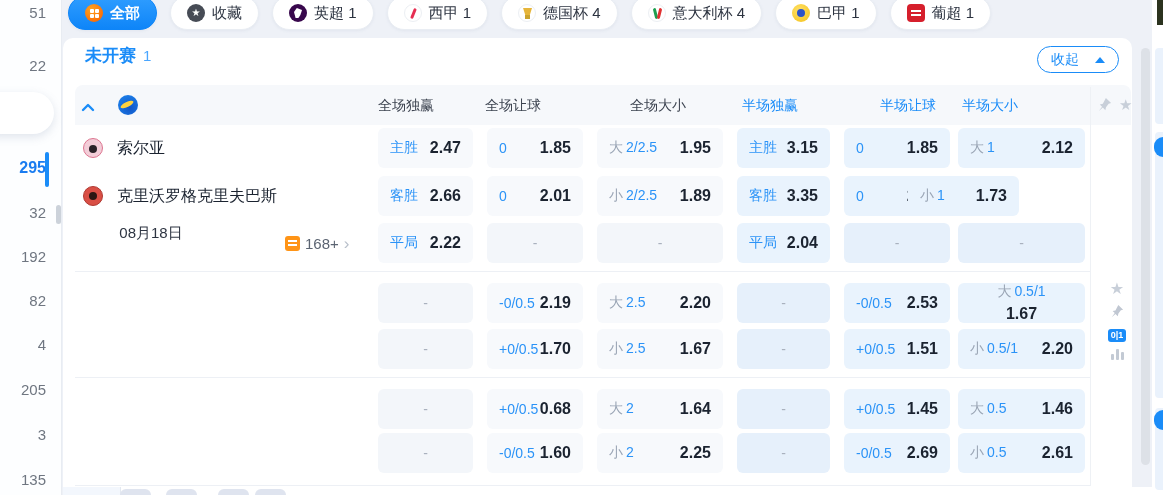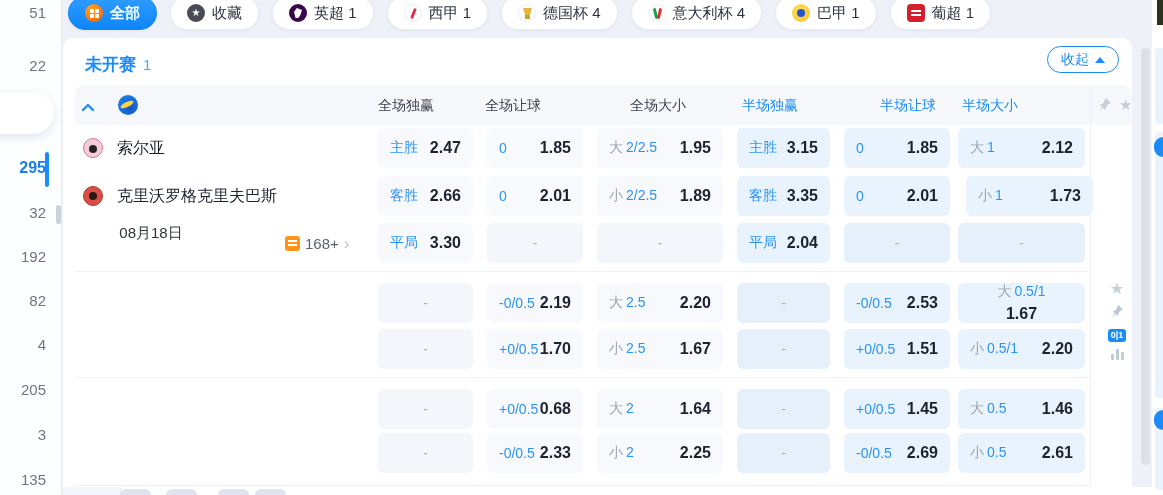--- a/index.html
+++ b/index.html
@@ -32,23 +32,23 @@
   .ic-coppa { background:#fff; border:1px solid #eceff3; }
   .ic-coppa::before { content:""; position:absolute; left:5px; top:3px; width:3px; height:11px; background:#1d9e4f; border-radius:2px; transform:rotate(-14deg); }
   .ic-coppa::after { content:""; position:absolute; left:9px; top:3px; width:3px; height:11px; background:#e03131; border-radius:2px; transform:rotate(14deg); }
   .ic-bra { background:radial-gradient(circle at 40% 35%,#ffe066,#f4c21a); }
   .ic-bra::after { content:""; position:absolute; left:5px; top:5px; width:8px; height:8px; border-radius:50%; background:#2c53c9; }
   .ic-por { border-radius:4px; background:#d61f2c; }
   .ic-por::after { content:""; position:absolute; left:4px; top:6px; width:10px; height:2px; background:#fff; box-shadow:0 4px 0 #fff; }
 
   
   .panel { position:absolute; left:63px; top:38px; width:1069px; height:449px; background:#fff; border-radius:10px 10px 0 0; }
-  .status { position:absolute; left:22px; top:15px; font-size:17px; font-weight:bold; color:#1a8cf8; }
+  .status { position:absolute; left:22px; top:6px; font-size:17px; font-weight:bold; color:#1a8cf8; }
   .status .cnt { margin-left:7px; font-weight:normal; font-size:15px; color:#4aa6ff; }
-  .collapse-btn { position:absolute; right:13px; top:8px; height:27px; display:flex; align-items:center; gap:6px; padding:0 13px; border:1px solid #1a8cf8; border-radius:14px; background:#fff; color:#1a8cf8; font-size:14px; cursor:pointer; }
+  .collapse-btn { position:absolute; right:13px; top:8px; height:27px; display:flex; align-items:center; gap:16px; padding:0 13px; border:1px solid #1a8cf8; border-radius:14px; background:#fff; color:#1a8cf8; font-size:14px; cursor:pointer; }
   .tri-up { width:0; height:0; border-left:5px solid transparent; border-right:5px solid transparent; border-bottom:6px solid #1a8cf8; }
 
   .league-head { position:absolute; left:12px; top:47px; width:1056px; height:40px; background:#f6f8fb; border-radius:8px 8px 0 0; }
   .chev-up { position:absolute; left:6px; top:13px; cursor:pointer; }
   .league-logo { position:absolute; left:43px; top:10px; width:20px; height:20px; border-radius:50%; background:radial-gradient(circle at 60% 65%,#1256c8,#1e88f0); overflow:hidden; }
   .league-logo::after { content:""; position:absolute; left:2px; top:7px; width:14px; height:5px; background:#ffd23e; border-radius:50%; transform:rotate(-25deg); }
   .league-name { position:absolute; left:75px; top:11px; font-size:16px; font-weight:bold; color:#171c26; }
   .colh { position:absolute; top:12px; transform:translateX(-50%); font-size:14px; color:#3c4350; }
   .colh.half { color:#1a8cf8; }
   .head-pin { position:absolute; left:1022px; top:12px; cursor:pointer; }
@@ -238,27 +238,27 @@
         <span class="odds">1.89</span>
       </div>
       <div class="cell half" style="left: 674px; top: 138px; width: 93px;">
         <span class="lbl">客胜</span>
         <span class="odds">3.35</span>
       </div>
       <div class="cell half" style="left: 781px; top: 138px; width: 106px;">
         <span class="lbl">0</span>
         <span class="odds">2.01</span>
       </div>
-      <div class="cell half" style="left: 903px; top: 138px; width: 127px;">
+      <div class="cell half" style="left: 845px; top: 138px; width: 111px;">
         <span class="lbl"><span class="pre">小</span>1</span>
         <span class="odds">1.73</span>
       </div>
       <div class="cell full" style="left: 315px; top: 185px; width: 95px;">
         <span class="lbl">平局</span>
-        <span class="odds">3.30</span>
+        <span class="odds">2.22</span>
       </div>
       <div class="cell full empty" style="left: 424px; top: 185px; width: 96px;">
         <span class="dash">-</span>
       </div>
       <div class="cell full empty" style="left: 534px; top: 185px; width: 126px;">
         <span class="dash">-</span>
       </div>
       <div class="cell half" style="left: 674px; top: 185px; width: 93px;">
         <span class="lbl">平局</span>
         <span class="odds">2.04</span>
@@ -333,21 +333,21 @@
       </div>
       <div class="cell half" style="left: 895px; top: 351px; width: 127px;">
         <span class="lbl"><span class="pre">大</span>0.5</span>
         <span class="odds">1.46</span>
       </div>
       <div class="cell full empty" style="left: 315px; top: 395px; width: 95px;">
         <span class="dash">-</span>
       </div>
       <div class="cell full" style="left: 424px; top: 395px; width: 96px;">
         <span class="lbl">-0/0.5</span>
-        <span class="odds">2.33</span>
+        <span class="odds">1.60</span>
       </div>
       <div class="cell full" style="left: 534px; top: 395px; width: 126px;">
         <span class="lbl"><span class="pre">小</span>2</span>
         <span class="odds">2.25</span>
       </div>
       <div class="cell half empty" style="left: 674px; top: 395px; width: 93px;">
         <span class="dash">-</span>
       </div>
       <div class="cell half" style="left: 781px; top: 395px; width: 106px;">
         <span class="lbl">-0/0.5</span>

